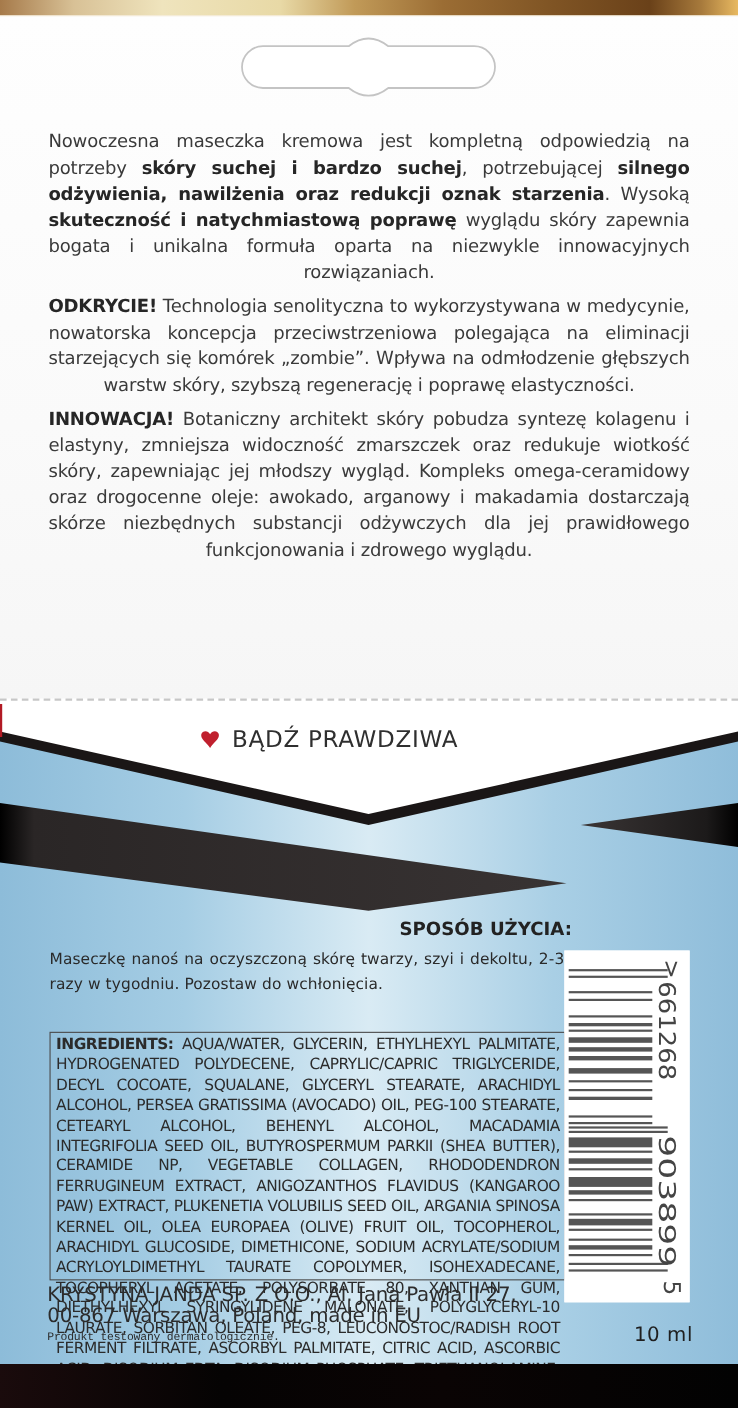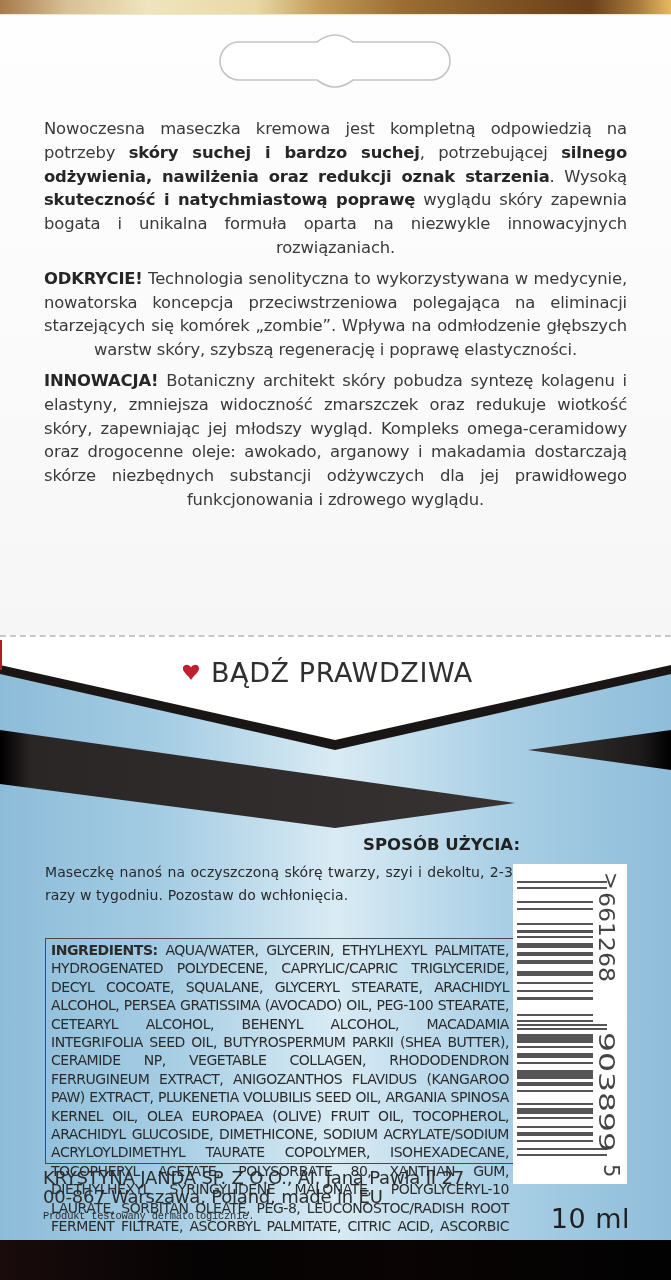--- a/index.html
+++ b/index.html
@@ -29,21 +29,21 @@
 
   .dash-line {
     position: absolute; left: 0; top: 635px; width: 671px; height: 0;
     border-top: 2px dashed #c7c7c7;
   }
   .slogan {
     position: absolute; left: 181px; top: 657px; height: 30px;
     display: flex; align-items: center; gap: 10px;
   }
   .slogan-text {
-    font-family: "DejaVu Sans", sans-serif; font-size: 27px; color: #2f2f2f; letter-spacing: 0.6px;
+    font-family: "DejaVu Sans", sans-serif; font-size: 21px; color: #2f2f2f; letter-spacing: 0.6px;
   }
 
   .blue-panel {
     position: absolute; left: 0; top: 600px; width: 671px; height: 640px;
   }
   .bottom-dark {
     position: absolute; left: 0; top: 1240px; width: 671px; height: 40px;
     background: linear-gradient(90deg, #1a0b0c 0%, #050303 30%, #0a0404 60%, #020202 100%);
   }
 
@@ -75,21 +75,21 @@
     font-family: "DejaVu Sans", sans-serif; font-size: 18px; line-height: 19px; color: #2c2c2c;
     letter-spacing: -0.2px;
   }
   .notes {
     position: absolute; left: 43px; top: 1210px; width: 450px;
     font-family: Liberation Mono, monospace; font-size: 10.4px; line-height: 12.5px; color: #2c2c2c;
     letter-spacing: -0.2px;
   }
   .volume {
     position: absolute; left: 530px; top: 1203px; width: 100px; text-align: right;
-    font-family: "DejaVu Sans", sans-serif; font-size: 27px; color: #1f1f1f; letter-spacing: 0.5px;
+    font-family: "DejaVu Sans", sans-serif; font-size: 18px; color: #1f1f1f; letter-spacing: 0.5px;
   }
 </style>
 </head>
 <body>
 
 <div class="gold-strip"></div>
 <div class="top-white"></div>
 
 <svg class="hanger" viewBox="0 0 248 56">
   <path d="M28 9 H106 Q124 -5 142 9 H220 A19 19 0 0 1 220 47 H142 Q124 61 106 47 H28 A19 19 0 0 1 28 9 Z" fill="#ffffff" stroke="#c4c4c4" stroke-width="1.6"></path>

